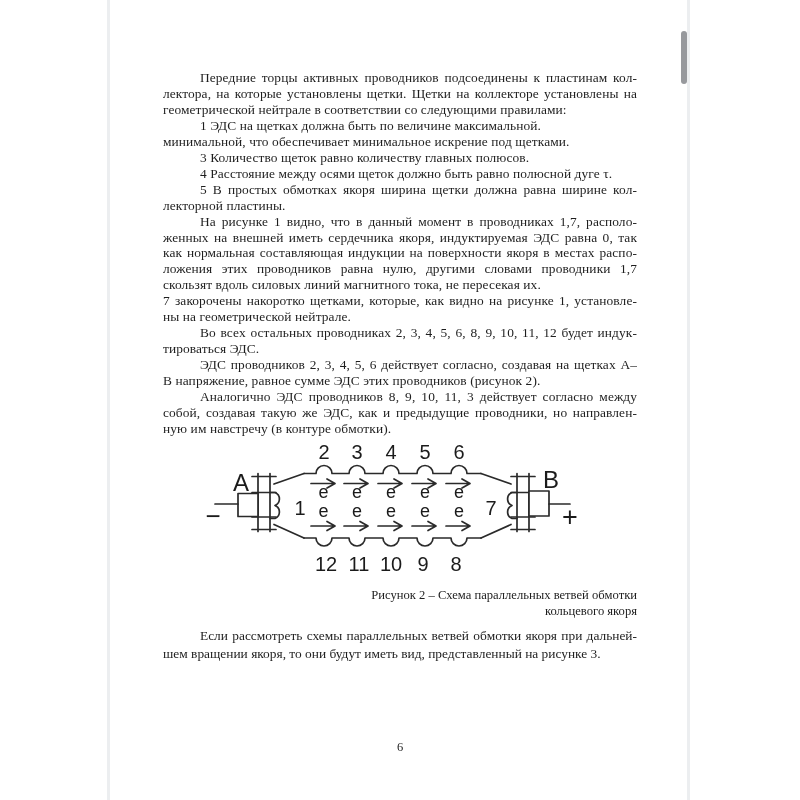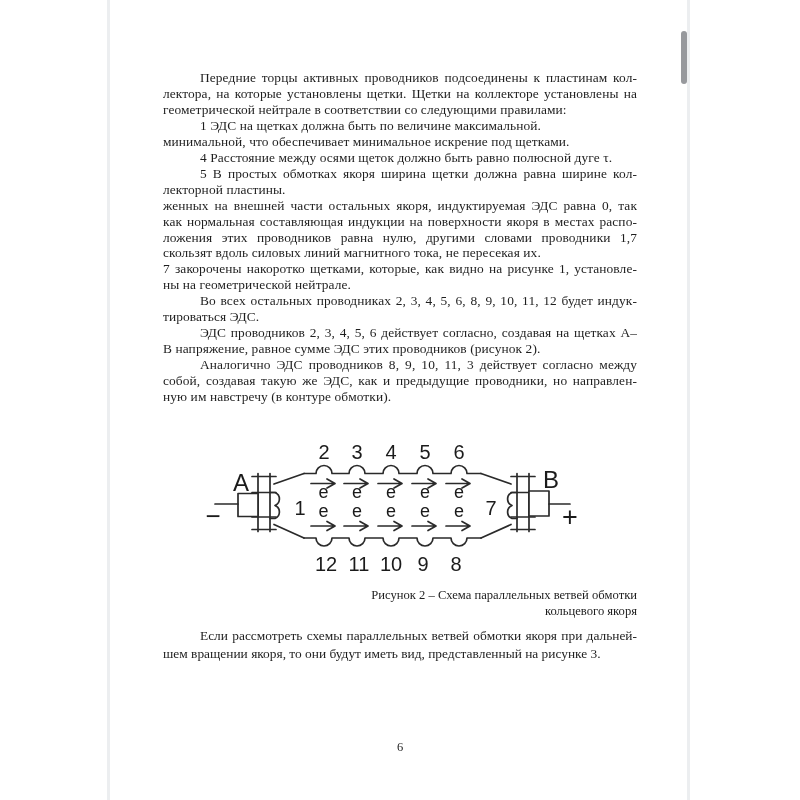--- a/index.html
+++ b/index.html
@@ -35,24 +35,26 @@
 <div class="edge edge-left"></div>
 <div class="edge edge-right"></div>
 <div class="scroll-thumb"></div>
 
 <div class="textblock">
   <div class="ln ind">Передние торцы активных проводников подсоединены к пластинам кол-</div>
   <div class="ln">лектора, на которые установлены щетки. Щетки на коллекторе установлены на</div>
   <div class="ln end">геометрической нейтрале в соответствии со следующими правилами:</div>
   <div class="ln ind end">1 ЭДС на щетках должна быть по величине максимальной.</div>
   <div class="ln end">минимальной, что обеспечивает минимальное искрение под щетками.</div>
+  <div class="ln ind end">3 Количество щеток равно количеству главных полюсов.</div>
   <div class="ln ind end">4 Расстояние между осями щеток должно быть равно полюсной дуге τ.</div>
   <div class="ln ind">5 В простых обмотках якоря ширина щетки должна равна ширине кол-</div>
   <div class="ln end">лекторной  пластины.</div>
-  <div class="ln">женных на внешней части остальных якоря, индуктируемая ЭДС равна 0, так</div>
+  <div class="ln ind">На рисунке 1 видно, что в данный момент в проводниках 1,7, располо-</div>
+  <div class="ln">женных на внешней иметь сердечника якоря, индуктируемая ЭДС равна 0, так</div>
   <div class="ln">как нормальная составляющая индукции на поверхности якоря в местах распо-</div>
   <div class="ln">ложения этих проводников равна нулю, другими словами проводники 1,7</div>
   <div class="ln end">скользят вдоль силовых линий магнитного тока, не пересекая их.</div>
   <div class="ln">7 закорочены накоротко щетками, которые, как видно на рисунке 1, установле-</div>
   <div class="ln end">ны на геометрической нейтрале.</div>
   <div class="ln ind">Во всех остальных проводниках 2, 3, 4, 5, 6, 8, 9, 10, 11, 12 будет индук-</div>
   <div class="ln end">тироваться ЭДС.</div>
   <div class="ln ind">ЭДС проводников 2, 3, 4, 5, 6 действует согласно, создавая на щетках А–</div>
   <div class="ln end">В напряжение, равное сумме ЭДС этих проводников (рисунок 2).</div>
   <div class="ln ind">Аналогично ЭДС проводников 8, 9, 10, 11, 3 действует согласно между</div>

